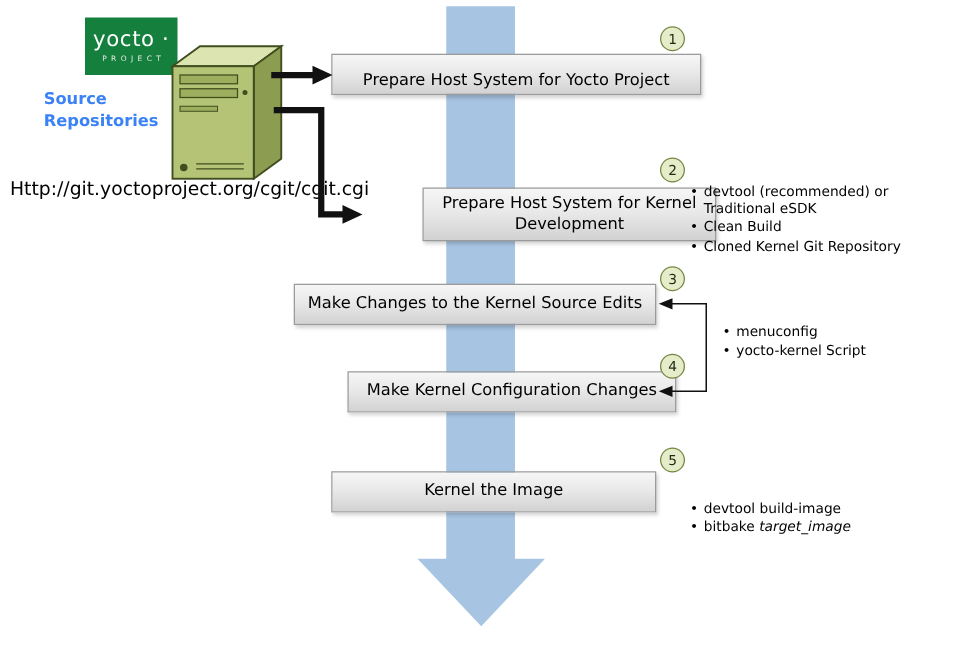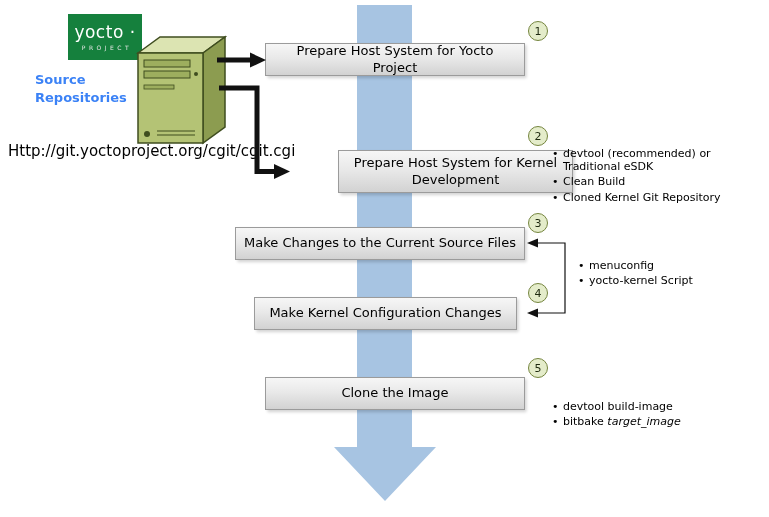--- a/index.html
+++ b/index.html
@@ -3,24 +3,24 @@
 <meta charset="utf-8">
 <style>
   html,body{margin:0;padding:0;background:#fff;}
   .canvas{position:relative;width:769px;height:517px;background:#fff;
     font-family:"DejaVu Sans","Liberation Sans",sans-serif;overflow:hidden;}
   .layer{position:absolute;left:0;top:0;pointer-events:none;}
   .flow-box{position:absolute;display:flex;align-items:center;justify-content:center;text-align:center;
     background:linear-gradient(to bottom,#f6f6f6 0%,#e9e9e9 45%,#d2d2d2 100%);
     border:1px solid #9b9b9b;box-shadow:1.5px 2px 3px rgba(0,0,0,0.18);
     font-size:13px;color:#000;line-height:1.25;padding:2px 8px;box-sizing:border-box;z-index:3;}
-  #box1{left:265px;top:43px;width:260px;height:33px;}
+  #box1{left:265px;top:43px;width:296px;height:33px;align-items:flex-end;}
   #box2{left:290px;top:150px;width:235px;height:43px;margin-left:48px;}
   #box3{left:235px;top:227px;width:290px;height:33px;}
-  #box4{left:254px;top:297px;width:263px;height:33px;}
+  #box4{left:278px;top:297px;width:263px;height:33px;}
   #box5{left:265px;top:377px;width:260px;height:33px;}
   .badge{position:absolute;width:20px;height:20px;border-radius:50%;background:#e4ecca;border:1.5px solid #75853f;
     display:flex;align-items:center;justify-content:center;font-size:11px;color:#1f2a10;z-index:5;box-sizing:border-box;}
   #badge1{left:528px;top:21px;}
   #badge2{left:528px;top:126px;}
   #badge3{left:528px;top:213px;}
   #badge4{left:528px;top:283px;}
   #badge5{left:528px;top:358px;}
   ul.blist{position:absolute;margin:0;padding:0;list-style:none;font-size:11px;color:#000;z-index:5;}
   ul.blist li{position:relative;padding-left:12px;margin-bottom:2px;line-height:1.2;}
@@ -85,27 +85,27 @@
   </g>
 </svg>
 
 <div id="box1" class="flow-box">
   <span>Prepare Host System for Yocto Project</span>
 </div>
 <div id="box2" class="flow-box">
   <span>Prepare Host System for Kernel Development</span>
 </div>
 <div id="box3" class="flow-box">
-  <span>Make Changes to the Current Source Files</span>
+  <span>Make Changes to the Kernel Source Edits</span>
 </div>
 <div id="box4" class="flow-box">
   <span>Make Kernel Configuration Changes</span>
 </div>
 <div id="box5" class="flow-box">
-  <span>Clone the Image</span>
+  <span>Kernel the Image</span>
 </div>
 
 <div id="badge1" class="badge">1</div>
 <div id="badge2" class="badge">2</div>
 <div id="badge3" class="badge">3</div>
 <div id="badge4" class="badge">4</div>
 <div id="badge5" class="badge">5</div>
 
 <ul id="list2" class="blist">
   <li>devtool (recommended) or Traditional eSDK</li>

